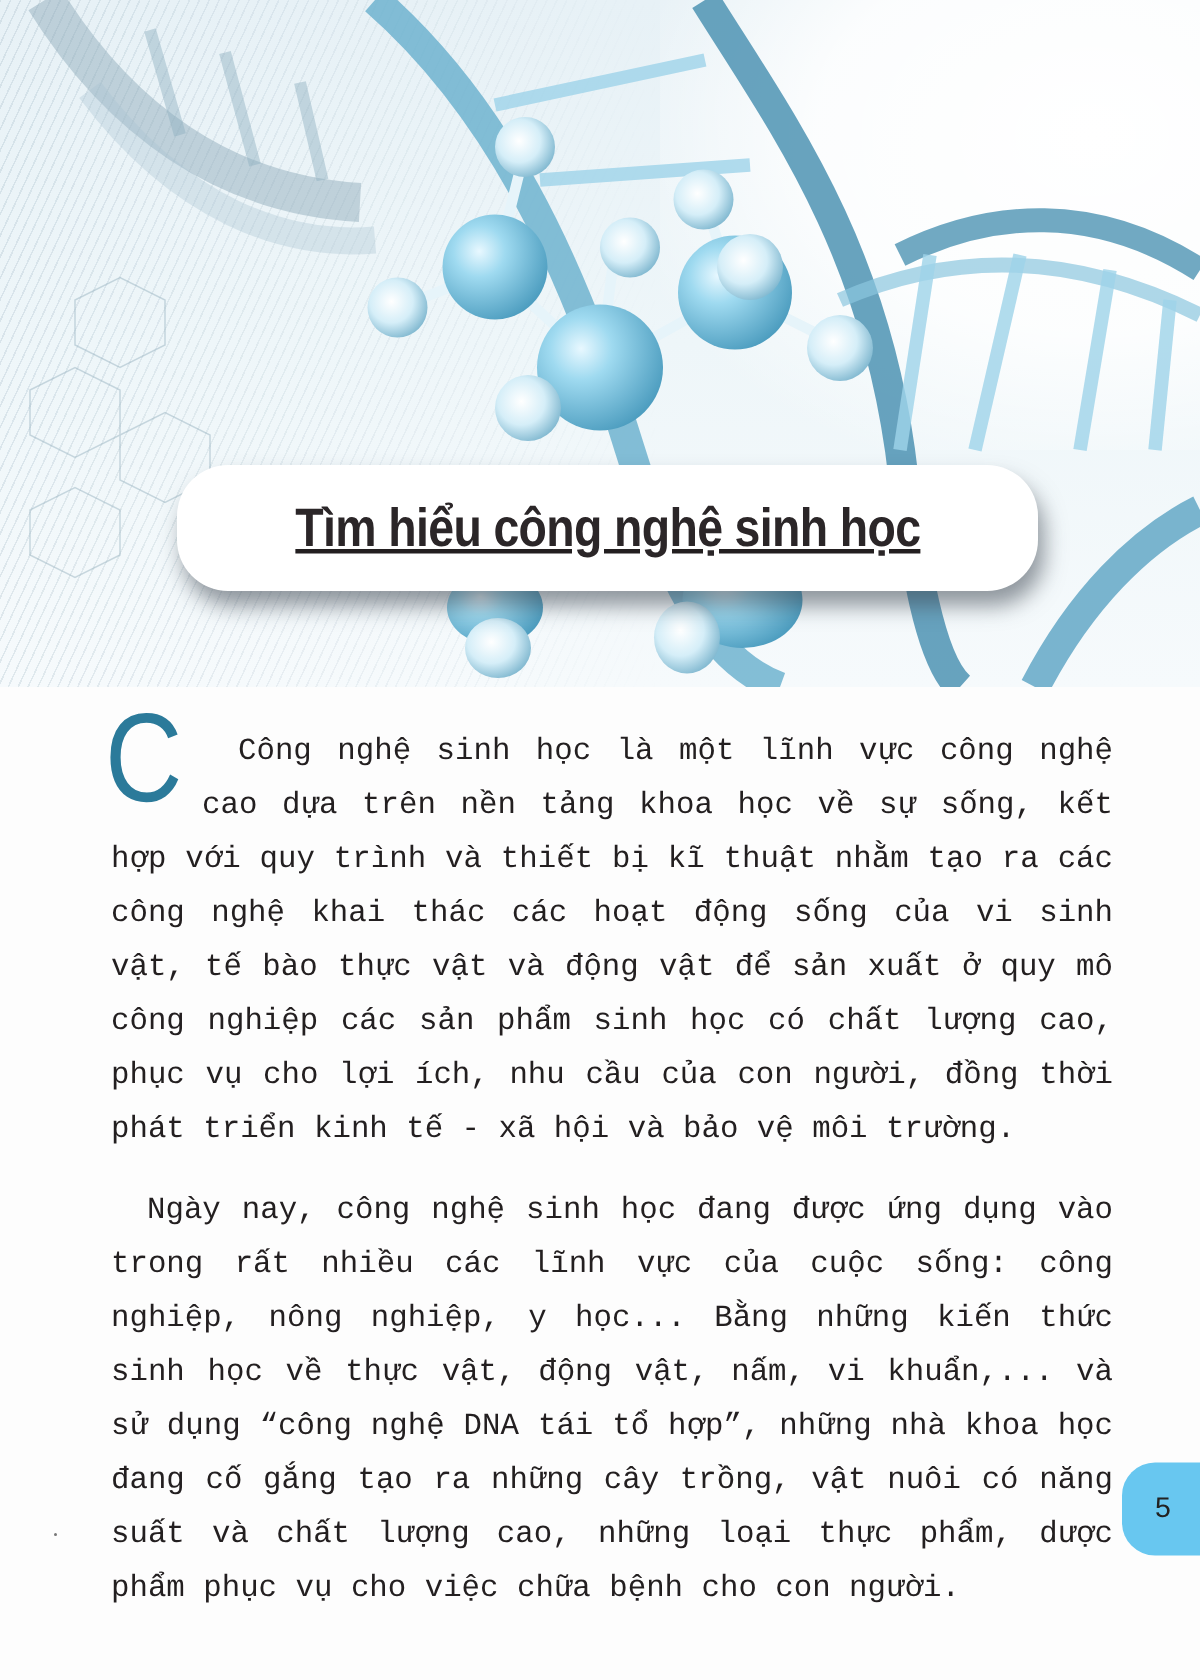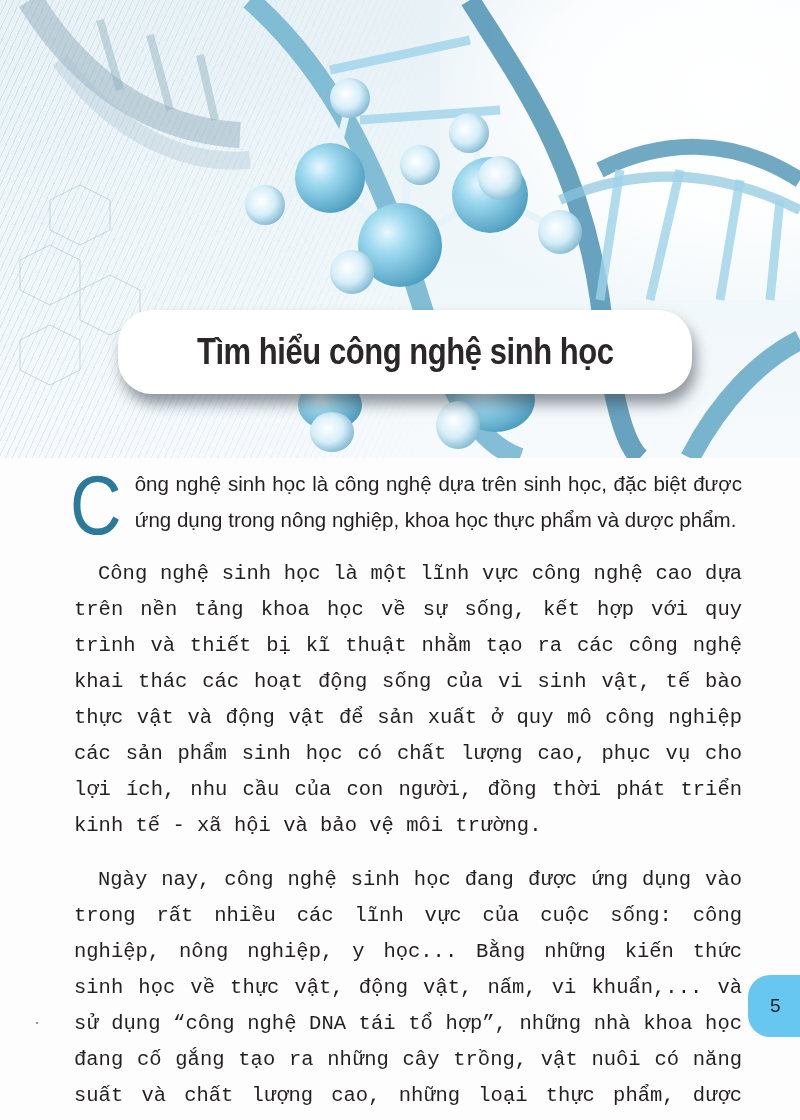--- a/index.html
+++ b/index.html
@@ -21,21 +21,21 @@
   }
   .header .whitefade {
     position:absolute; right:0; top:0; width:360px; height:300px;
     background: radial-gradient(ellipse at 80% 30%, #ffffff 0%, rgba(255,255,255,0.85) 45%, rgba(255,255,255,0) 80%);
   }
   .header svg { position:absolute; left:0; top:0; }
   .title-box {
     position:absolute; left:118px; top:310px; width:574px; height:84px;
     background:#ffffff; border-radius:34px;
     box-shadow: 4px 10px 14px rgba(60,70,80,0.55);
-    display:flex; align-items:center; justify-content:center;
+    display:flex; align-items:center; justify-content:center;text-decoration:underline;
   }
   .title-box h1 {
     margin:0; font-family:"Liberation Sans", sans-serif; font-weight:bold;
     font-size:36px; letter-spacing:-0.5px; color:#2b2628;
     transform: scaleX(0.86);
   }
   .body-text {
     position:absolute; left:74px; top:466px; width:668px;
     font-family:"Liberation Sans", "DejaVu Sans", sans-serif;
     font-size:20.5px; line-height:36px; color:#231f20;
@@ -134,21 +134,21 @@
     <ellipse cx="458" cy="425" rx="22" ry="24" fill="url(#atomSmall)"></ellipse>
   </svg>
 </div>
 
 <div class="title-box">
   <h1>Tìm hiểu công nghệ sinh học</h1>
 </div>
 
 <div class="body-text">
   <p class="para">
-    <span class="dropcap">C</span><span>ông nghệ sinh học là công nghệ dựa trên sinh học, đặc biệt được ứng dụng trong nông nghiệp, khoa học thực phẩm và dược phẩm.</span>
+    <span class="dropcap">C</span>
   </p>
   <p class="para indent">Công nghệ sinh học là một lĩnh vực công nghệ cao dựa trên nền tảng khoa học về sự sống, kết hợp với quy trình và thiết bị kĩ thuật nhằm tạo ra các công nghệ khai thác các hoạt động sống của vi sinh vật, tế bào thực vật và động vật để sản xuất ở quy mô công nghiệp các sản phẩm sinh học có chất lượng cao, phục vụ cho lợi ích, nhu cầu của con người, đồng thời phát triển kinh tế - xã hội và bảo vệ môi trường.</p>
   <p class="para indent">Ngày nay, công nghệ sinh học đang được ứng dụng vào trong rất nhiều các lĩnh vực của cuộc sống: công nghiệp, nông nghiệp, y học... Bằng những kiến thức sinh học về thực vật, động vật, nấm, vi khuẩn,... và sử dụng “công nghệ DNA tái tổ hợp”, những nhà khoa học đang cố gắng tạo ra những cây trồng, vật nuôi có năng suất và chất lượng cao, những loại thực phẩm, dược phẩm phục vụ cho việc chữa bệnh cho con người.</p>
 </div>
 
 <div class="page-num">
   <span>5</span>
 </div>
 <div class="dot"></div>
 

